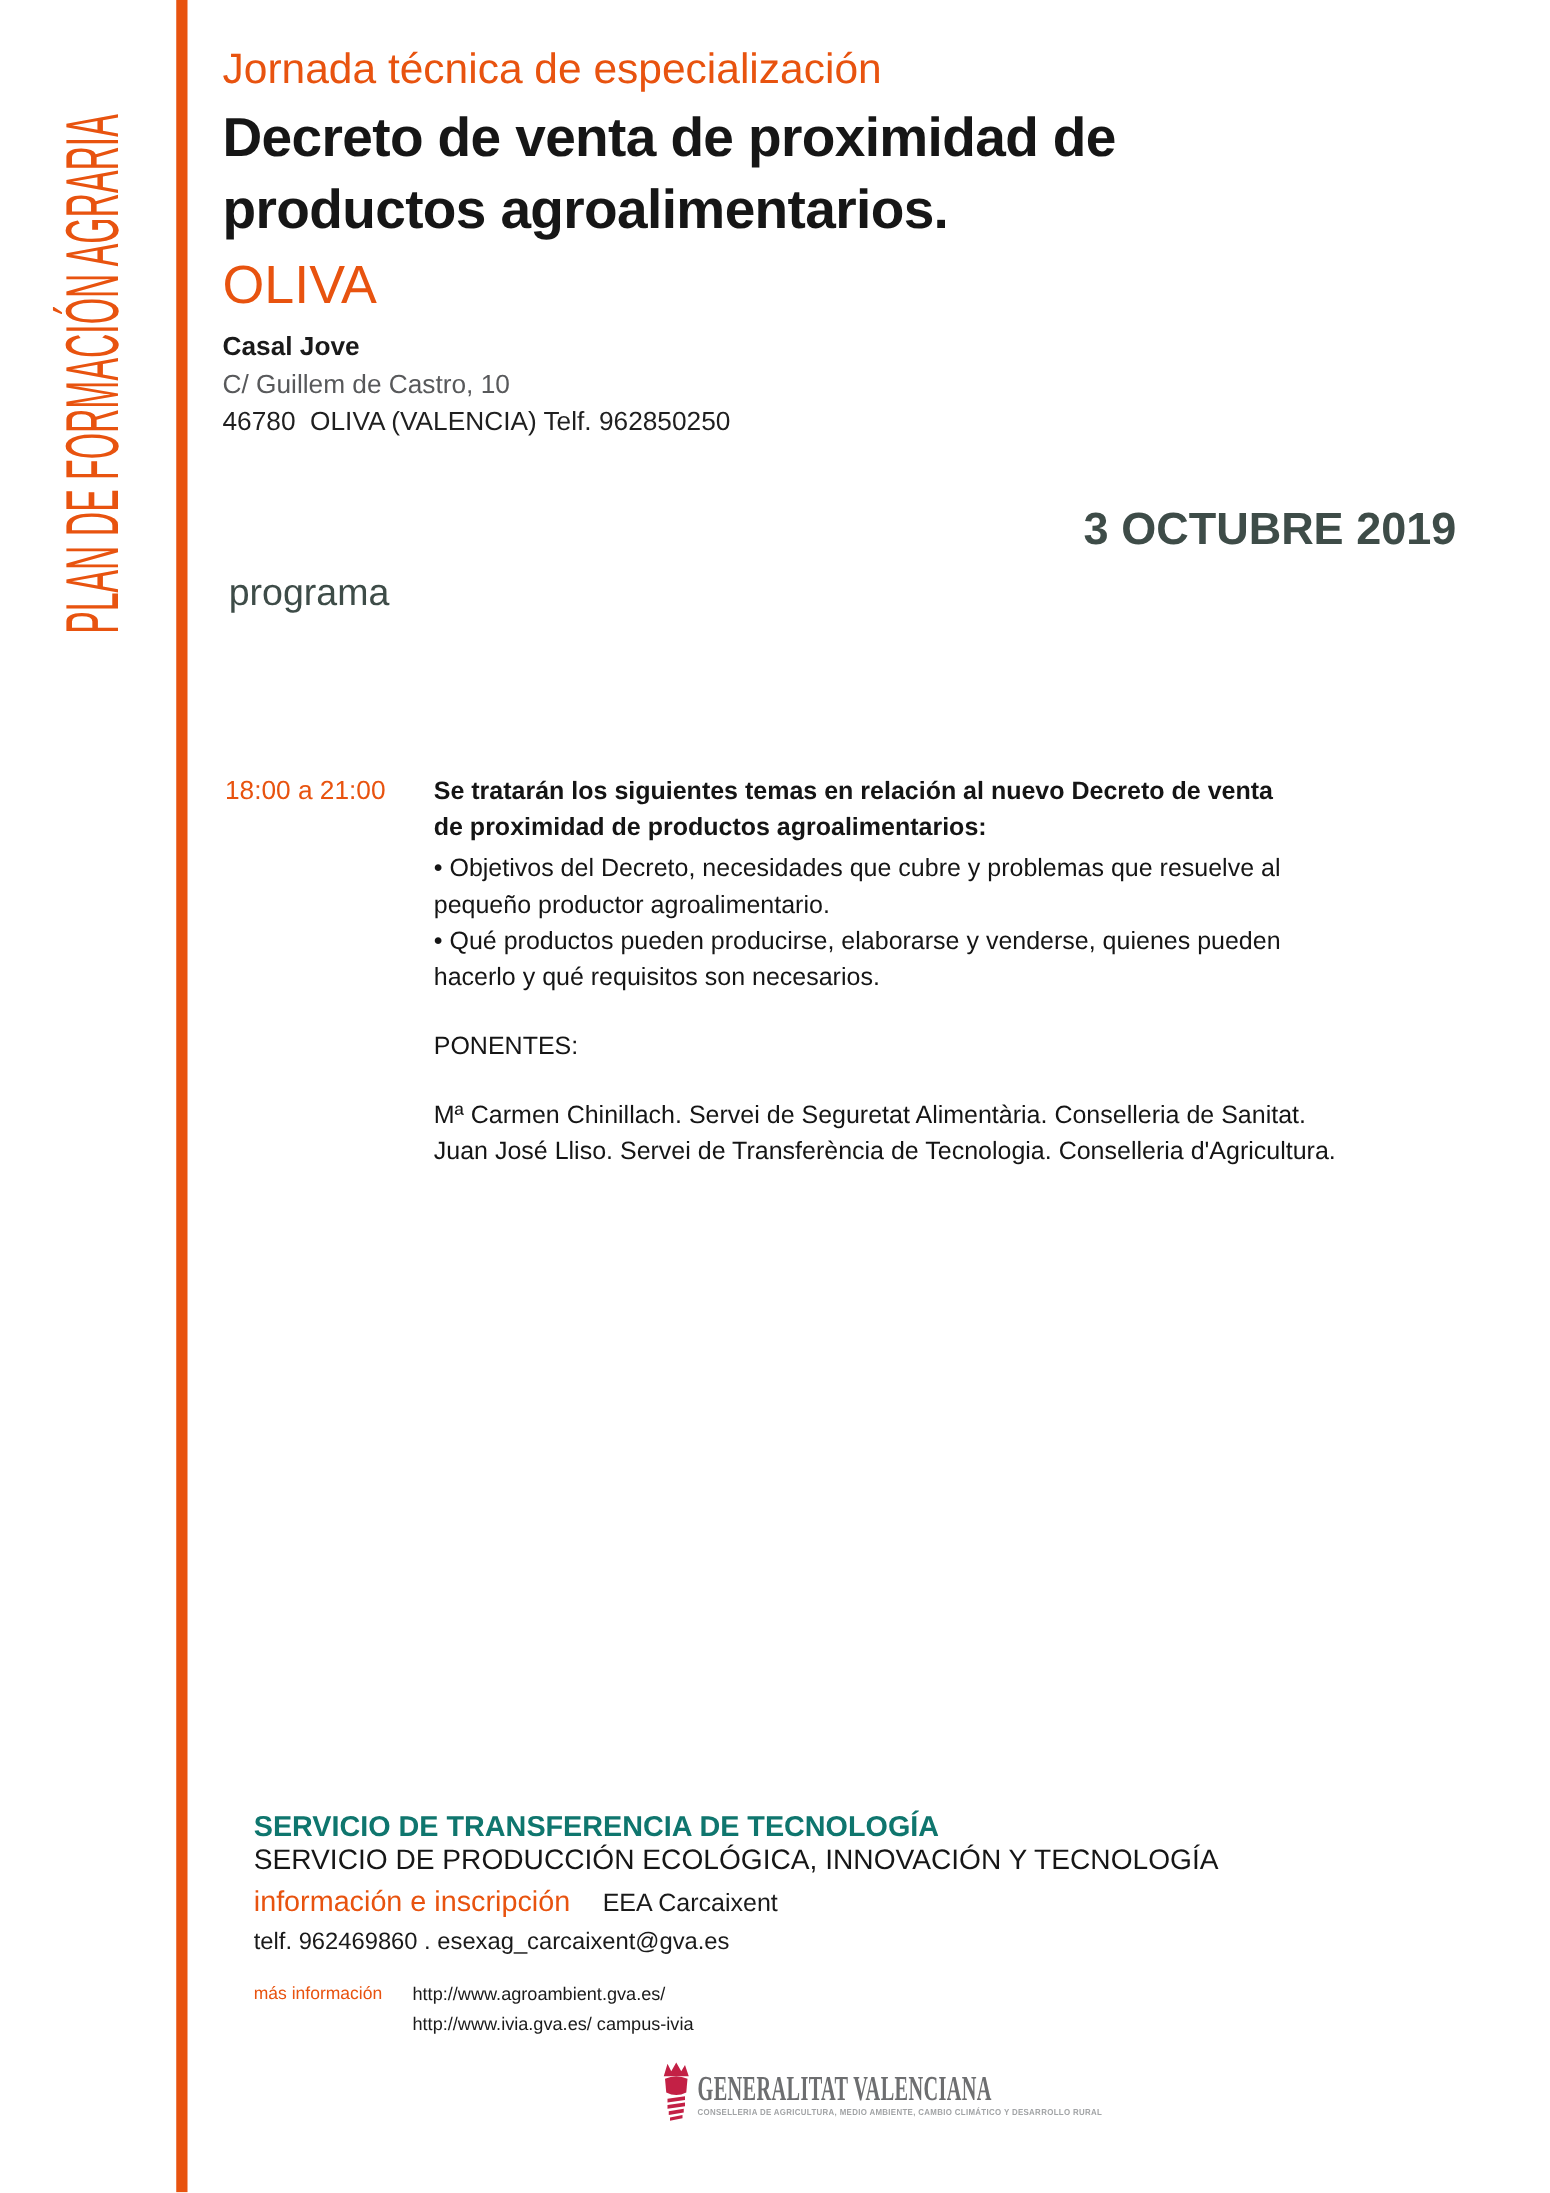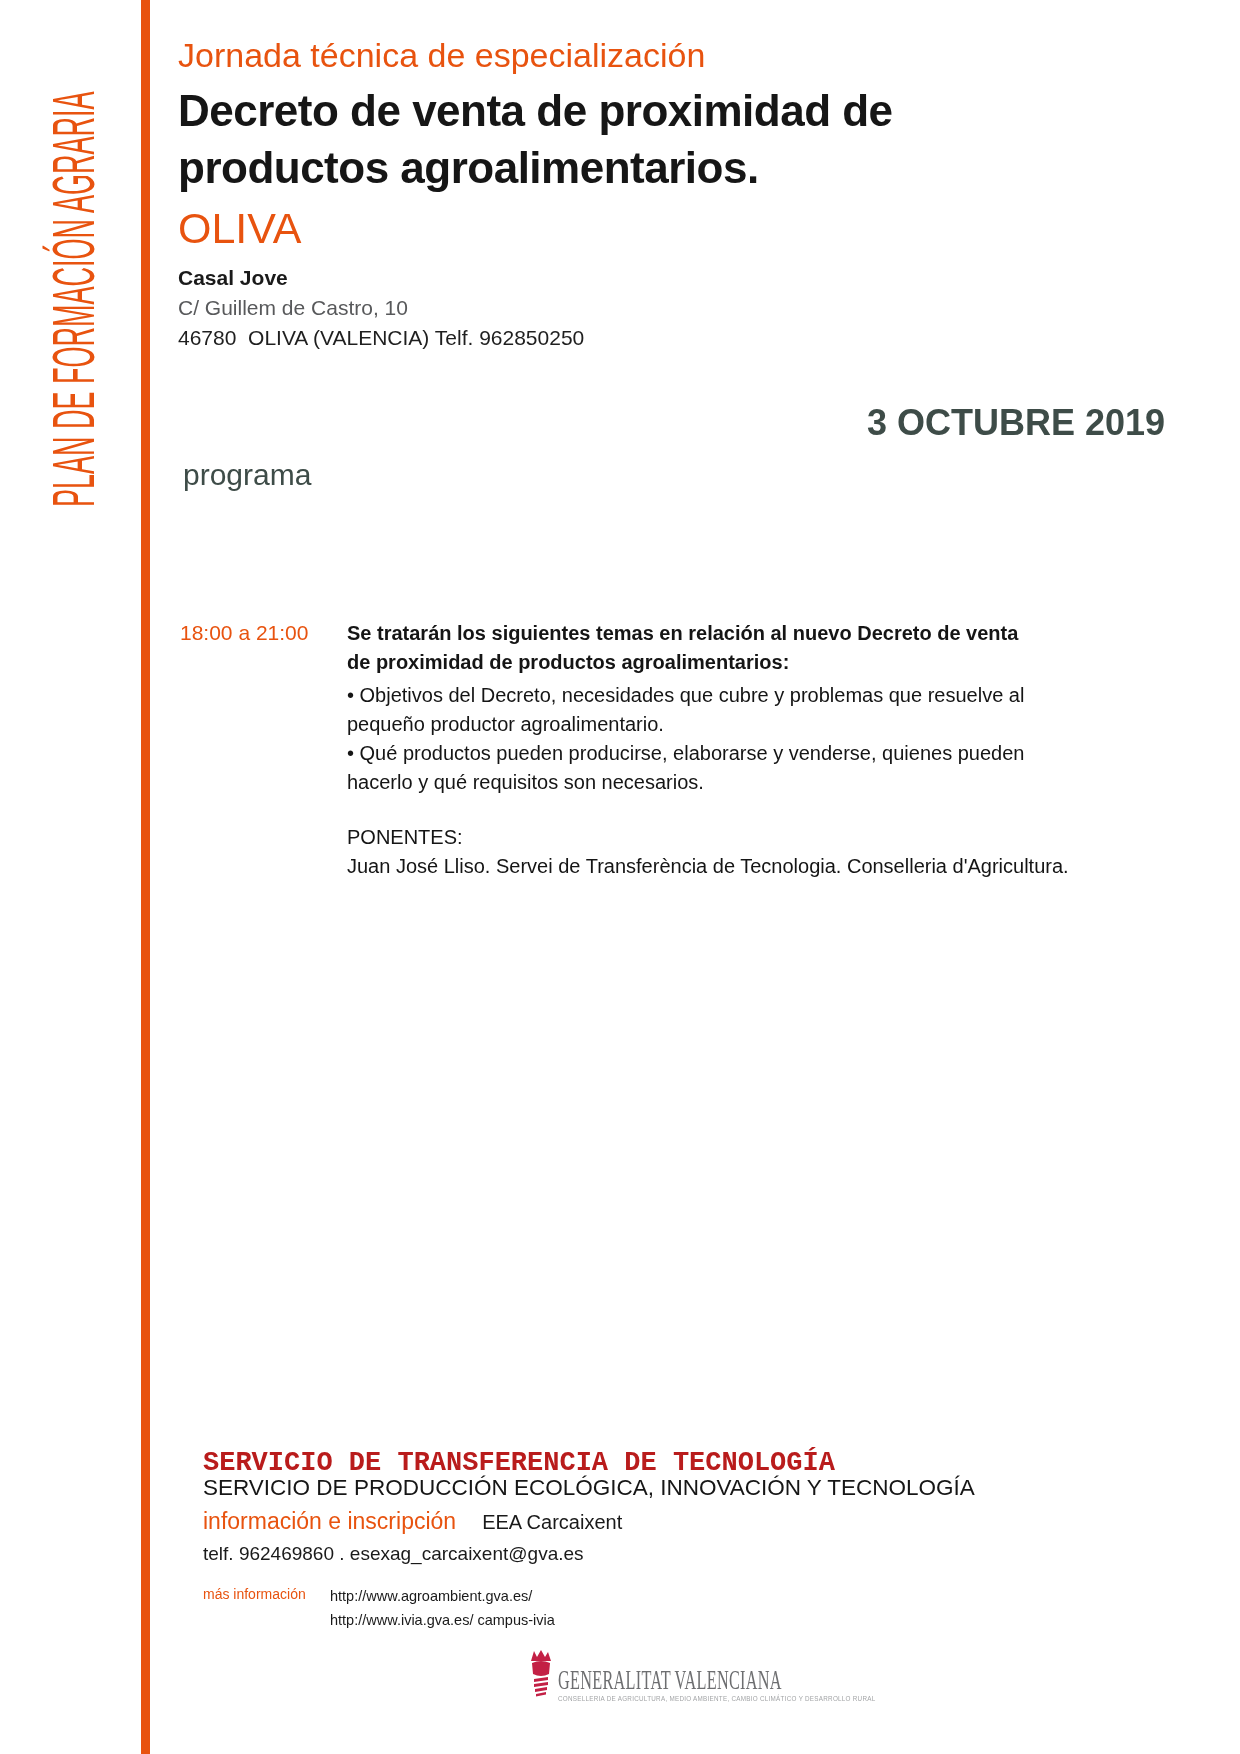--- a/index.html
+++ b/index.html
@@ -41,31 +41,31 @@
   .program-label{left:183px;top:458px;font-size:30px;color:#3e4c48;}
 
   .time{left:180px;top:621px;font-size:21px;color:#e8530f;}
   .content{left:347px;top:619px;width:700px;font-size:20px;line-height:29px;color:#151515;}
   .content p{margin:0;}
   .intro{font-weight:bold;margin-bottom:4px !important;}
   .ponentes{margin-top:26px !important;}
   .speaker{white-space:nowrap;}
   .speakers{margin-top:26px !important;}
 
-  .svc-bold{left:203px;top:1448px;font-size:27px;font-weight:bold;color:#b91c1c;font-family:Liberation Mono, monospace;}
+  .svc-bold{left:203px;top:1448px;font-size:23px;font-weight:bold;color:#0f766e;}
   .svc{left:203px;top:1475px;font-size:22.5px;color:#161616;}
   .info-row{left:203px;top:1508px;display:flex;align-items:baseline;gap:26px;}
   .info-label{font-size:23px;color:#e8530f;}
   .info-value{font-size:20px;color:#1a1a1a;}
   .contact{left:203px;top:1543px;font-size:19px;color:#1a1a1a;text-align:center;}
   .more-label{left:203px;top:1586px;font-size:14px;color:#e8530f;}
   .links{left:330px;top:1584px;font-size:14.5px;line-height:24px;color:#1a1a1a;}
   .links div{cursor:pointer;}
 
-  .logo{left:529px;top:1648px;display:flex;align-items:flex-end;}
+  .logo{left:529px;top:1648px;display:flex;align-items:center;font-weight:bold;}
   .logo-text{margin-left:5px;}
   .logo-title{
     font-family:"Liberation Serif", serif;
     font-size:28px;line-height:30px;color:#6d6e70;
     transform:scaleX(0.58);transform-origin:0 0;
     white-space:nowrap;letter-spacing:0.5px;
   }
   .logo-subtitle{
     font-size:7px;color:#a2a4a6;letter-spacing:0.3px;
     transform:scaleX(0.9);transform-origin:0 0;
@@ -97,20 +97,21 @@
 
   <div class="abs program-label">programa</div>
 
   <div class="abs time">18:00 a 21:00</div>
 
   <div class="abs content">
     <p class="intro">Se tratarán los siguientes temas en relación al nuevo Decreto de venta de proximidad de productos agroalimentarios:</p>
     <p class="bullet">• Objetivos del Decreto, necesidades que cubre y problemas que resuelve al pequeño productor agroalimentario.</p>
     <p class="bullet">• Qué productos pueden producirse, elaborarse y venderse, quienes pueden hacerlo y qué requisitos son necesarios.</p>
     <p class="ponentes">PONENTES:</p>
+    <p class="speaker speakers">Mª Carmen Chinillach. Servei de Seguretat Alimentària. Conselleria de Sanitat.</p>
     <p class="speaker">Juan José Lliso. Servei de Transferència de Tecnologia. Conselleria d'Agricultura.</p>
   </div>
 
   <div class="abs svc-bold">SERVICIO DE TRANSFERENCIA DE TECNOLOGÍA</div>
 
   <div class="abs svc">SERVICIO DE PRODUCCIÓN ECOLÓGICA, INNOVACIÓN Y TECNOLOGÍA</div>
 
   <div class="abs info-row">
     <span class="info-label">información e inscripción</span>
     <span class="info-value">EEA Carcaixent</span>

